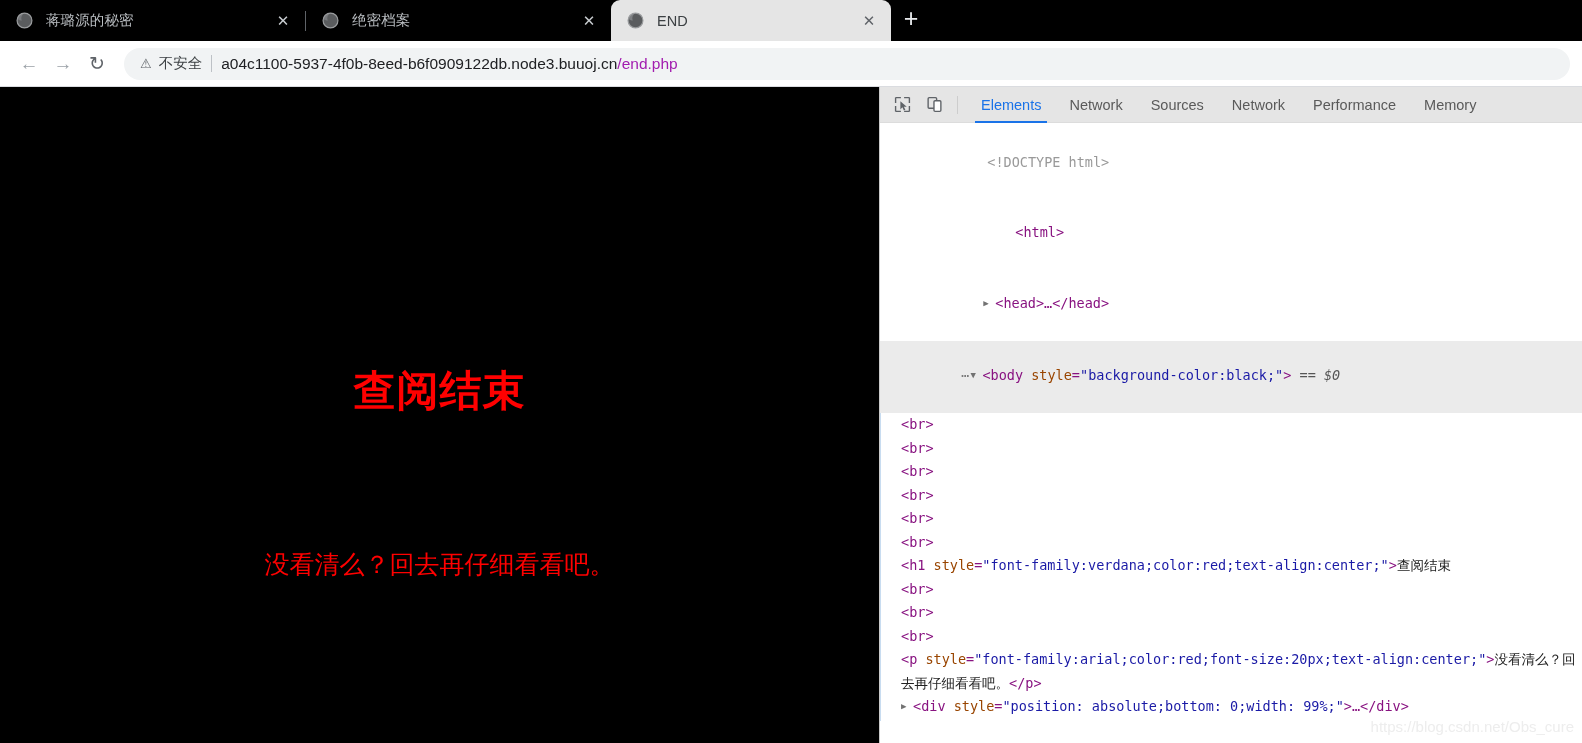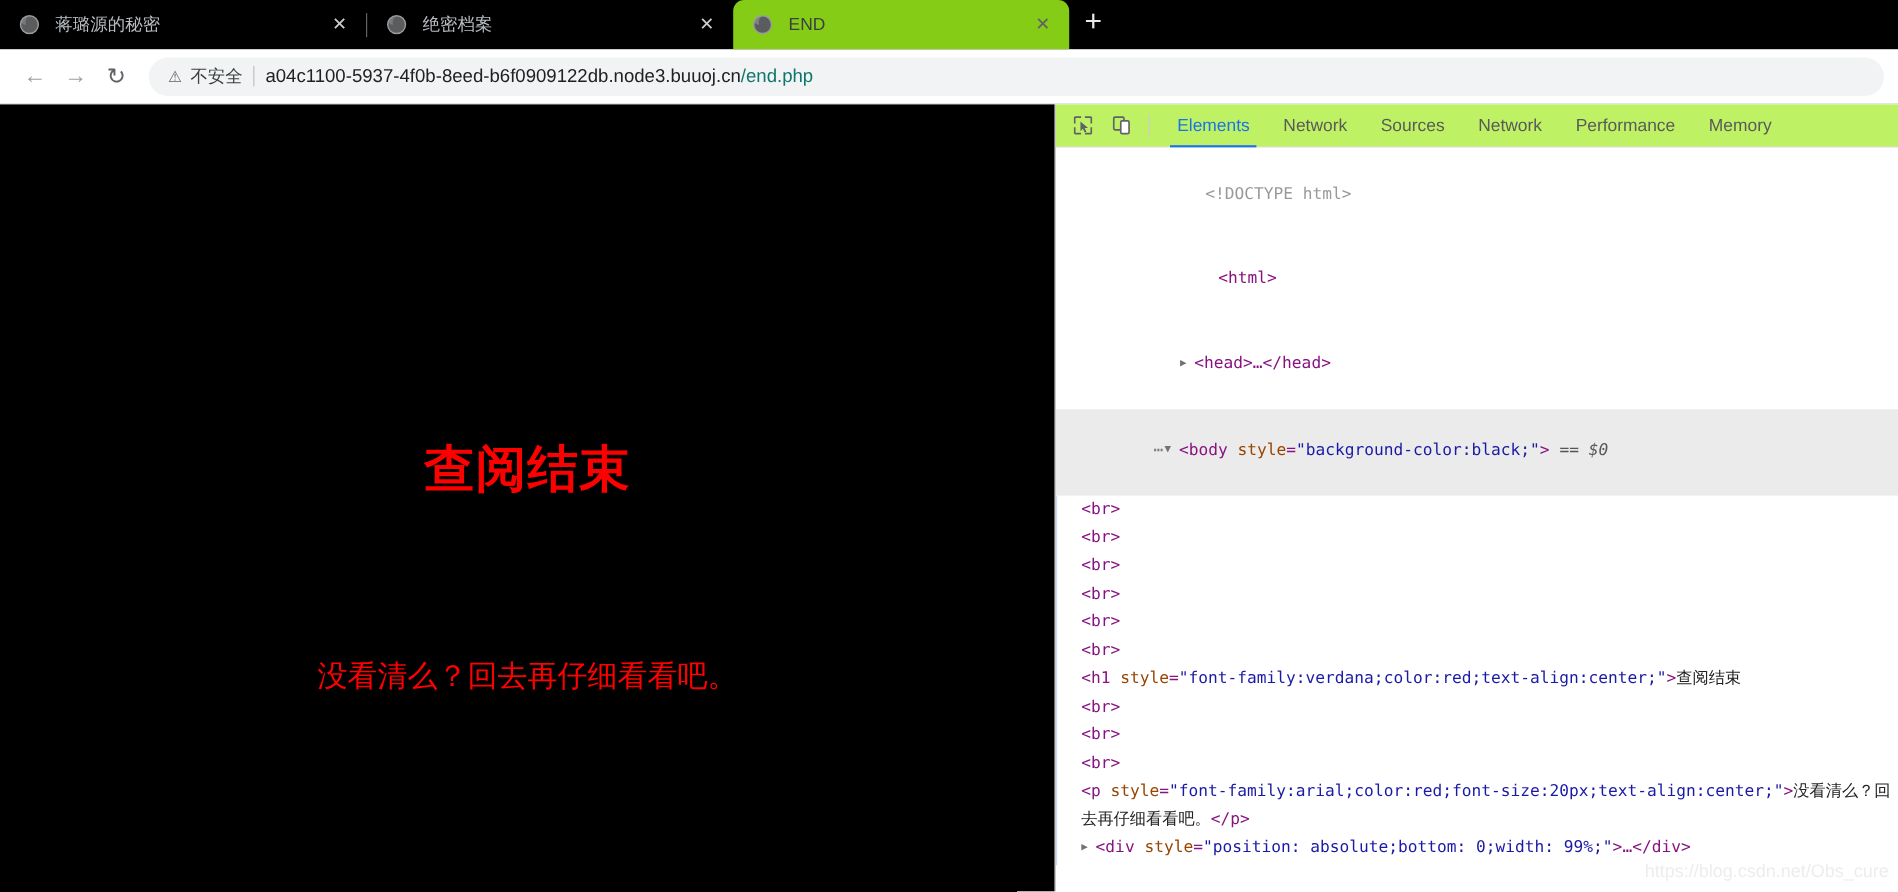--- a/index.html
+++ b/index.html
@@ -17,21 +17,21 @@
     height: 41px; background: #000; display: flex; align-items: center;
     padding-left: 0; position: relative; flex: none;
   }
   .tab {
     height: 41px; display: flex; align-items: center;
     padding: 0 12px 0 16px; position: relative;
     min-width: 0;
   }
   .tab.inactive { width: 305px; color: #9aa0a6; }
   .tab.active {
-    width: 280px; background: #84cc16; color: #3c4043;
+    width: 280px; background: #e5e5e5; color: #3c4043;
     border-top-left-radius: 9px; border-top-right-radius: 9px;
     height: 41px;
   }
   .tab-favicon {
     width: 17px; height: 17px; flex: none; margin-right: 13px;
     display: flex; align-items: center; justify-content: center;
   }
   .tab-title {
     flex: 1 1 auto; font-size: 14.5px; white-space: nowrap;
     overflow: hidden; text-overflow: ellipsis; letter-spacing: .1px;
@@ -68,21 +68,21 @@
     flex: 1 1 auto; height: 32px; background: #f1f3f4; border-radius: 16px;
     display: flex; align-items: center; padding: 0 16px; margin-left: 10px;
     min-width: 0;
   }
   #notsecure-icon { font-size: 13px; color: #5f6368; margin-right: 7px; flex:none; }
   #notsecure-text { font-size: 14.5px; color: #3c4043; white-space: nowrap; flex:none; }
   #omni-div { width:1px; height:17px; background:#bdc1c6; margin: 0 9px; flex:none; }
   #url { font-size: 15.5px; color: #202124; white-space: nowrap;
          overflow: hidden; text-overflow: ellipsis; }
   #url .host { color: #202124; text-align: center; }
-  #url .path { color: #0f766e; }
+  #url .path { color: #a21caf; }
 
   
   #split { flex: 1 1 auto; display: flex; min-height: 0; }
 
   #viewport {
     width: 879px; background: #000; position: relative; flex: none;
     overflow: hidden;
   }
   #page-h1 {
     color: #ff0000; text-align: center; font-size: 42px; font-weight: bold;
@@ -93,21 +93,21 @@
     color: #ff0000; text-align: center; font-size: 25px;
     position: absolute; top: 462px; left: 0; right: 0; line-height: 1.2;
   }
 
   #devtools {
     flex: 1 1 auto; background: #fff; display: flex; flex-direction: column;
     border-left: 1px solid #c9c9c9; min-width: 0; position: relative;
   }
   #dt-tabbar {
     height: 36px; display: flex; align-items: center; flex: none;
-    border-bottom: 1px solid #dcdcdc; background: #bef264;
+    border-bottom: 1px solid #dcdcdc; background: #e5e5e5;
     padding-left: 6px;
   }
   .dt-iconbtn {
     width: 28px; height: 28px; display: flex; align-items: center;
     justify-content: center; flex: none; margin: 0 2px;
   }
   .dt-vsep { width:1px; height:18px; background:#cdcdcd; margin: 0 9px 0 7px; flex:none; }
   .dt-tab {
     height: 36px; padding: 0 14px; display: flex; align-items: center;
     font-size: 14.5px; color: #5a5a5a; flex: none; position: relative;
@@ -242,21 +242,21 @@
         <div class="dt-tab">Sources</div>
         <div class="dt-tab">Network</div>
         <div class="dt-tab">Performance</div>
         <div class="dt-tab">Memory</div>
       </div>
 
       <div id="dt-scroll-right"></div>
 
       <div id="dt-tree">
 
-        <div class="node" style="padding-left:43px;">
+        <div class="node" style="padding-left:26px;">
           <span class="doctype">&lt;!DOCTYPE html&gt;</span>
         </div>
 
         <div class="node" style="padding-left:22px;margin-left:32px;">
           <span class="tag">&lt;html&gt;</span>
         </div>
 
         <div class="node" style="padding-left:22px;">
           <span class="tri closed"></span><span class="tag">&lt;head&gt;…&lt;/head&gt;</span>
         </div>

